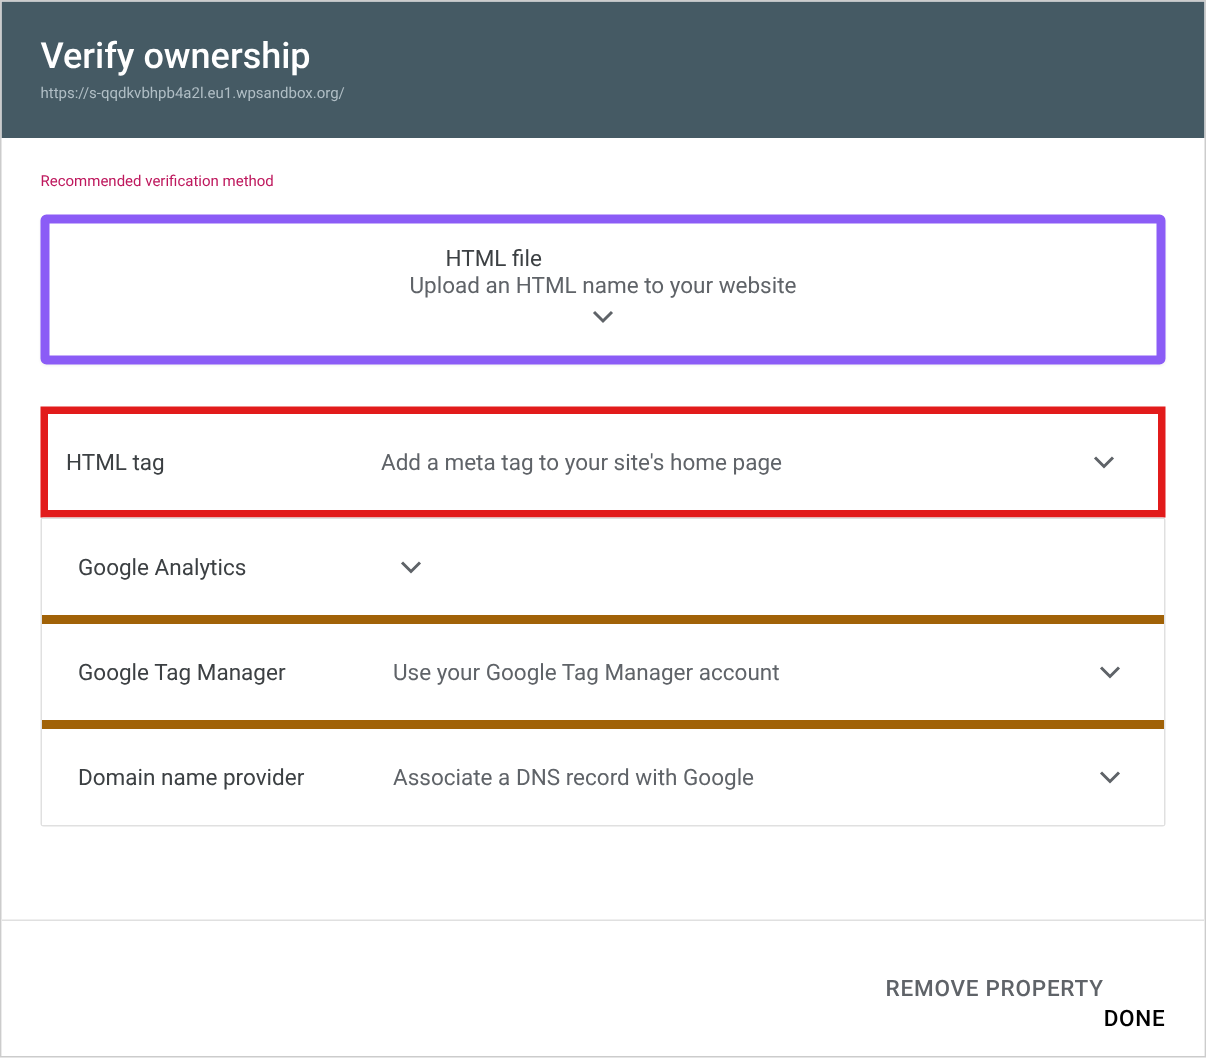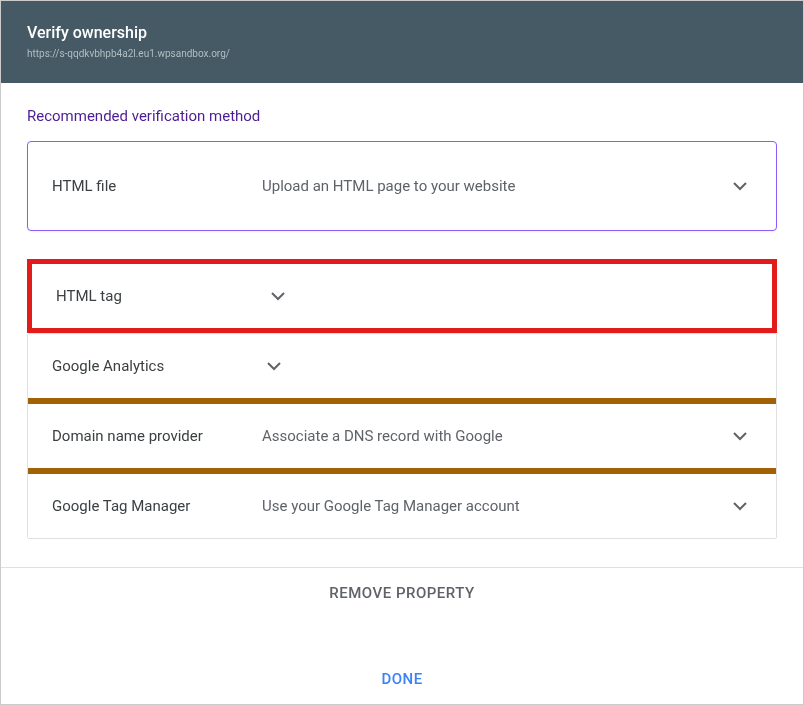--- a/index.html
+++ b/index.html
@@ -16,47 +16,48 @@
       display: flex;
       flex-direction: column;
       overflow: hidden;
     }
     .header {
       background: #455a64;
       color: #fff;
       padding: 22px 26px 24px;
     }
     .header-title {
-      font-size: 16px;
+      font-size: 24px;
       font-weight: 500;
       margin-bottom: 6px;
     }
     .header-subtitle {
       font-size: 10px;
       color: #b0bec5;
     }
     .content {
       flex: 1;
       padding: 24px 26px 0;
       overflow-y: auto;
     }
     .section-label {
-      font-size: 15px;
-      color: #4c1d95;
+      font-size: 10px;
+      color: #be185d;
       margin-bottom: 16px;
     }
     .method-card {
       background: #fff;
-      border: 1px solid #8b5cf6;
+      border: 6px solid #8b5cf6;
       border-radius: 4px;
-      padding: 32px 24px;
+      padding: 14px 24px;
       display: flex;
       align-items: center;
       margin-bottom: 28px;
       box-shadow: 0 1px 2px rgba(0,0,0,0.05);
+      flex-direction: column;
     }
     .method-list {
       border: 1px solid #e0e0e0;
       border-radius: 2px;
       margin-bottom: 20px;
     }
     .method-row {
       background: #fff;
       padding: 20px 24px;
       display: flex;
@@ -88,99 +89,99 @@
     .chevron svg {
       width: 14px;
       height: 9px;
     }
     .highlight-wrap {
       border: 5px solid #e21b1b;
       margin-bottom: 0px;
     }
     .highlight-wrap .method-row {
       border-bottom: none;
+      padding-left: 12px;
     }
     .footer {
       border-top: 1px solid #e0e0e0;
       padding: 16px 26px;
       display: flex;
       justify-content: flex-end;
-      gap: 28px;
       background: #fff;
-      flex-direction: column;
     }
     .footer-btn {
       font-size: 15px;
       font-weight: 500;
       color: #5f6368;
       letter-spacing: 0.5px;
       cursor: pointer;
       background: none;
       border: none;
     }
     .footer-btn.primary {
-      color: #3b82f6;
+      color: #000000;
       margin-top: 40px;
     }
   </style>
 </head>
 <body>
 
 <div class="header">
   <div class="header-title">Verify ownership</div>
   <div class="header-subtitle">https://s-qqdkvbhpb4a2l.eu1.wpsandbox.org/</div>
 </div>
 
 <div class="content">
 
   <div class="section-label">Recommended verification method</div>
 
   <div class="method-card">
     <div class="method-name">HTML file</div>
-    <div class="method-desc">Upload an HTML page to your website</div>
+    <div class="method-desc">Upload an HTML name to your website</div>
     <div class="chevron">
       <svg viewBox="0 0 14 9" fill="none">
           <path d="M1 1L7 7L13 1" stroke="currentColor" stroke-width="2"></path>
         </svg>
     </div>
   </div>
 
 
   <div class="highlight-wrap">
     <div class="method-row">
       <div class="method-name">HTML tag</div>
+      <div class="method-desc">Add a meta tag to your site's home page</div>
       <div class="chevron">
         <svg viewBox="0 0 14 9" fill="none">
             <path d="M1 1L7 7L13 1" stroke="currentColor" stroke-width="2"></path>
           </svg>
       </div>
     </div>
   </div>
 
   <div class="method-list">
     <div class="method-row">
       <div class="method-name">Google Analytics</div>
       <div class="chevron">
         <svg viewBox="0 0 14 9" fill="none">
             <path d="M1 1L7 7L13 1" stroke="currentColor" stroke-width="2"></path>
           </svg>
       </div>
     </div>
     <div class="method-row">
-      <div class="method-name">Domain name provider</div>
-      <div class="method-desc">Associate a DNS record with Google</div>
+      <div class="method-name">Google Tag Manager</div>
+      <div class="method-desc">Use your Google Tag Manager account</div>
       <div class="chevron">
         <svg viewBox="0 0 14 9" fill="none">
             <path d="M1 1L7 7L13 1" stroke="currentColor" stroke-width="2"></path>
           </svg>
       </div>
     </div>
     <div class="method-row">
-      <div class="method-name">Google Tag Manager</div>
-      <div class="method-desc">Use your Google Tag Manager account</div>
+      <div class="method-name">Domain name provider</div>
+      <div class="method-desc">Associate a DNS record with Google</div>
       <div class="chevron">
         <svg viewBox="0 0 14 9" fill="none">
             <path d="M1 1L7 7L13 1" stroke="currentColor" stroke-width="2"></path>
           </svg>
       </div>
     </div>
   </div>
 
 </div>
 

